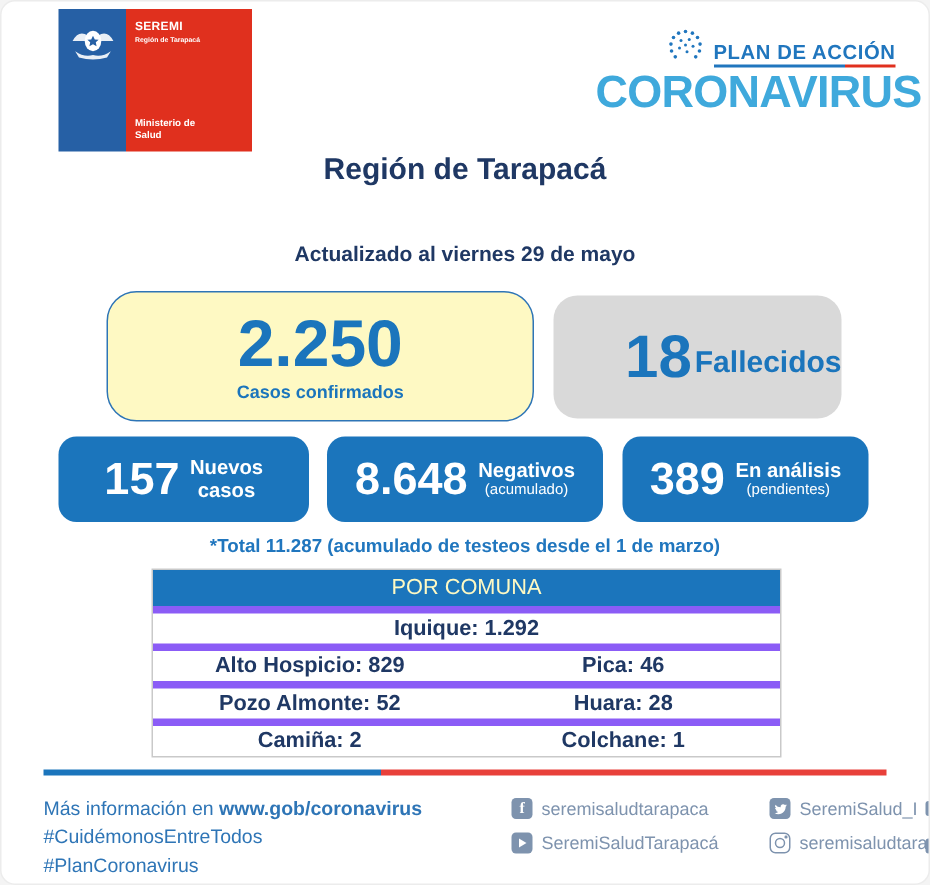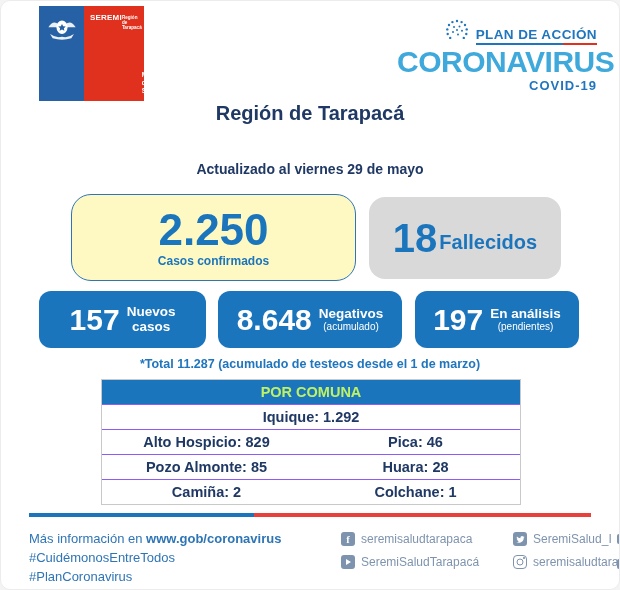--- a/index.html
+++ b/index.html
@@ -9,22 +9,22 @@
     background:#ffffff; border:1px solid #ececec; border-radius:10px;
     overflow:hidden;
   }
   
   .seremi-logo { position:absolute; left:38px; top:5px; height:95px; display:flex; }
   .seremi-blue {
     width:45px; height:95px; background:#2660a5;
     display:flex; justify-content:center; padding-top:10px;
   }
   .seremi-red {
-    width:60px; height:95px; background:#e0301e; color:#fff;
-    padding:7px 5px 6px 6px; display:flex; flex-direction:row;
+    width:84px; height:95px; background:#e0301e; color:#fff;
+    padding:7px 5px 6px 6px; display:flex; flex-direction:column;
   }
   .seremi-title { font-size:8px; font-weight:bold; letter-spacing:.2px; }
   .seremi-sub { font-size:4.6px; font-weight:bold; margin-top:2px; }
   .seremi-min { margin-top:auto; font-size:6.5px; font-weight:bold; line-height:1.25; }
 
   .plan-logo { position:absolute; right:22px; top:16px; width:200px; text-align:right; }
   .plan-row { display:flex; justify-content:flex-end; align-items:flex-end; gap:5px; }
   .plan-accion {
     font-size:13.5px; font-weight:bold; color:#2076be; letter-spacing:.4px;
     padding-bottom:3px;
@@ -47,21 +47,21 @@
     background:#fef9c3; border:1.5px solid #2e75b6; border-radius:20px;
     display:flex; flex-direction:column; align-items:center; justify-content:center;
     color:#1b75bc;
   }
   .card-confirmed .num { font-size:44px; font-weight:bold; line-height:1; }
   .card-confirmed .lbl { font-size:12px; font-weight:bold; margin-top:2px; }
 
   .card-deaths {
     position:absolute; left:368px; top:196px; width:192px; height:82px;
     background:#d9d9d9; border-radius:16px;
-    display:flex; align-items:center; justify-content:center; color:#1b75bc;
+    display:flex; align-items:center; justify-content:flex-end; color:#1b75bc;
   }
   .card-deaths .num { font-size:40px; font-weight:bold; line-height:1; }
   .card-deaths .lbl { font-size:20px; font-weight:bold; margin-left:2px; margin-top:8px; }
 
   
   .pill {
     position:absolute; top:290px; height:57px; background:#1b75bc; border-radius:12px;
     color:#fff; display:flex; align-items:center; justify-content:center; gap:7px;
   }
   .pill .num { font-size:30px; font-weight:bold; line-height:1; }
@@ -73,23 +73,23 @@
   .pill-ana { left:414px; width:164px; }
 
   .note { position:absolute; top:356px; left:0; width:100%; text-align:center;
     font-size:12.5px; font-weight:bold; color:#2076be; }
 
   
   .comuna-table {
     position:absolute; left:100px; top:378px; width:420px;
     border:1px solid #c9c9c9; color:#1f3864; font-size:14.5px; font-weight:bold;
   }
-  .ct-header { height:24px; background:#1b75bc; color:#bef264; display:flex;
-    align-items:center; justify-content:center; font-size:14.5px; font-weight:bold; }
-  .ct-row { height:25px; display:flex; border-top:1px solid #8b5cf6; }
+  .ct-header { height:24px; background:#1b75bc; color:#fef9c3; display:flex;
+    align-items:center; justify-content:center; font-size:14.5px; font-weight:normal; }
+  .ct-row { height:25px; display:flex; border-top:5px solid #8b5cf6; }
   .ct-row:first-of-type { border-top:none; }
   .ct-cell { flex:1; display:flex; align-items:center; justify-content:center; }
 
   
   .footer-line { position:absolute; left:28px; top:512px; width:562px; height:4px;
     background:linear-gradient(to right,#1b75bc 40%, #e8403a 40%); }
   .footer-left { position:absolute; left:28px; top:528px; font-size:13px; color:#2e75b6; line-height:19px; }
   .footer-left b { font-weight:bold; }
 
   .social { position:absolute; left:340px; top:531px; display:grid;
@@ -152,21 +152,20 @@
             <circle cx="16.5" cy="9.4" r="1"></circle>
             <circle cx="19" cy="13.8" r="1"></circle>
           <circle cx="14" cy="13" r="1"></circle>
             <circle cx="10" cy="15" r="1"></circle>
             <circle cx="15" cy="17.5" r="1"></circle>
         </g>
       </svg>
       <span class="plan-accion">PLAN DE ACCIÓN</span>
     </div>
     <div class="coronavirus">CORONAVIRUS</div>
-    <div class="covid19">COVID-19</div>
   </div>
 
   <div class="t-region">Región de Tarapacá</div>
   <div class="t-updated">Actualizado al viernes 29 de mayo</div>
 
   <div class="card-confirmed">
     <div class="num">2.250</div>
     <div class="lbl">Casos confirmados</div>
   </div>
 
@@ -183,40 +182,40 @@
     </span>
   </div>
   <div class="pill pill-neg">
     <span class="num">8.648</span>
     <span class="lblwrap">
       <span class="lbl">Negativos</span>
       <span class="sub">(acumulado)</span>
     </span>
   </div>
   <div class="pill pill-ana">
-    <span class="num">197</span>
+    <span class="num">389</span>
     <span class="lblwrap">
       <span class="lbl">En análisis</span>
       <span class="sub">(pendientes)</span>
     </span>
   </div>
 
   <div class="note">*Total 11.287 (acumulado de testeos desde el 1 de marzo)</div>
 
   <div class="comuna-table">
     <div class="ct-header">POR COMUNA</div>
     <div class="ct-row">
       <div class="ct-cell">Iquique: 1.292</div>
     </div>
     <div class="ct-row">
       <div class="ct-cell">Alto Hospicio: 829</div>
       <div class="ct-cell">Pica: 46</div>
     </div>
     <div class="ct-row">
-      <div class="ct-cell">Pozo Almonte: 85</div>
+      <div class="ct-cell">Pozo Almonte: 52</div>
       <div class="ct-cell">Huara: 28</div>
     </div>
     <div class="ct-row">
       <div class="ct-cell">Camiña: 2</div>
       <div class="ct-cell">Colchane: 1</div>
     </div>
   </div>
 
   <div class="footer-line"></div>
 

